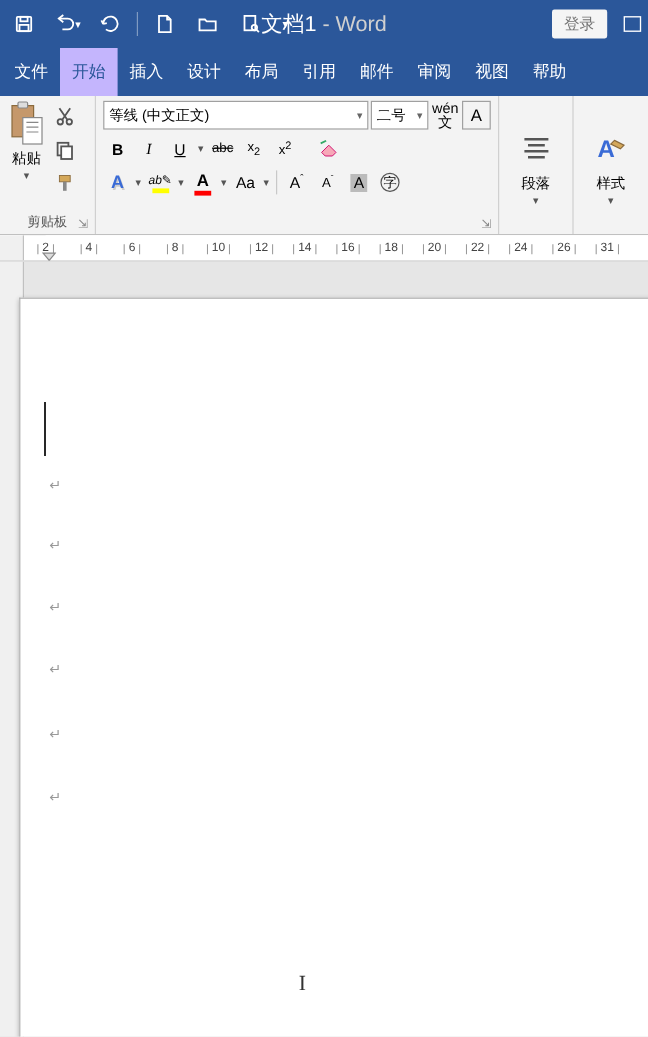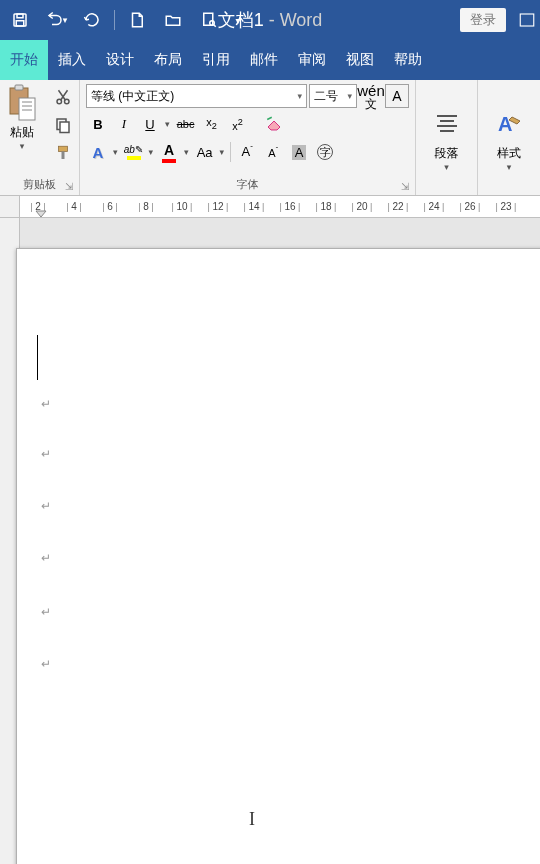--- a/index.html
+++ b/index.html
@@ -9,47 +9,47 @@
   .qat { display: flex; align-items: center; gap: 4px; padding-left: 4px; }
   .qat .btn { width: 32px; height: 30px; display: flex; align-items: center; justify-content: center; cursor: pointer; }
   .titlebar .doc-title { position: absolute; left: 50%; transform: translateX(-50%); font-size: 18px; }
   .titlebar .doc-name { color: #fff; }
   .titlebar .app-name { color: #d0d0d0; }
   .login-btn { position: absolute; right: 34px; background: #f5f5f5; color: #737373; font-size: 13px; padding: 3px 10px; border-radius: 2px; cursor: pointer; }
   .share-btn { position: absolute; right: 4px; color: #fff; }
 
   .ribbon-tabs { height: 40px; background: #2b579a; display: flex; align-items: stretch; }
   .tab { padding: 0 10px; font-size: 14px; color: #fff; display: flex; align-items: center; cursor: pointer; }
-  .tab.active { background: #5eead4; color: #2b579a; }
+  .tab.active { background: #c4b5fd; color: #2b579a; }
   .tab.first { padding-left: 12px; }
 
   .ribbon { height: 116px; background: #f3f3f3; border-bottom: 1px solid #c0c0c0; display: flex; }
   .group { border-right: 1px solid #d0d0d0; display: flex; flex-direction: column; position: relative; }
   .group-label { text-align: center; font-size: 11px; color: #555; padding: 2px 0 3px; position: relative; }
   .group-content { flex: 1; display: flex; align-items: flex-start; padding: 4px 6px 0; }
   .launcher { position: absolute; right: 2px; bottom: 2px; width: 12px; height: 12px; font-size: 10px; color: #888; cursor: pointer; }
 
   .clipboard { width: 80px; }
-  .clipboard .group-content { padding: 4px 4px 0; justify-content: space-between; }
+  .clipboard .group-content { padding: 4px 4px 0; }
   .paste-big { width: 36px; text-align: center; cursor: pointer; }
   .paste-big .icon { width: 32px; height: 38px; margin: 0 auto; }
   .paste-big .lbl { font-size: 12px; margin-top: 2px; }
   .clip-col { display: flex; flex-direction: column; gap: 6px; margin-left: 2px; padding-top: 2px; }
   .clip-col .mini { width: 24px; height: 22px; display: flex; align-items: center; justify-content: center; cursor: pointer; }
 
   .font-group { flex: 1; min-width: 310px; }
   .font-rows { display: flex; flex-direction: column; gap: 4px; width: 100%; }
   .row { display: flex; align-items: center; gap: 2px; }
   .font-name-box { flex: 1; height: 24px; background: #fff; border: 1px solid #a0a0a0; display: flex; align-items: center; font-size: 12px; padding: 0 4px; cursor: pointer; gap: 33px; }
   .font-name-box .dd { margin-left: auto; color: #666; font-size: 9px; }
   .size-box { width: 48px; height: 24px; background: #fff; border: 1px solid #a0a0a0; display: flex; align-items: center; font-size: 12px; padding: 0 4px; cursor: pointer; }
   .size-box .dd { margin-left: auto; color: #666; font-size: 9px; }
   .sq-btn { width: 24px; height: 24px; display: flex; align-items: center; justify-content: center; cursor: pointer; font-size: 13px; border: 1px solid transparent; }
   .sq-btn.big { width: 24px; height: 24px; border: 1px solid #a0a0a0; }
-  .wen { font-size: 15px; line-height: 1; text-align: center; }
+  .wen { font-size: 12px; line-height: 1; text-align: center; }
   .atxt { font-weight: bold; font-size: 14px; }
   .abc { text-decoration: line-through; font-size: 11px; }
   .sub { font-size: 11px; }
   .sup { font-size: 11px; }
   .split { display: flex; align-items: center; }
   .split .dd { font-size: 9px; color: #555; margin-left: 1px; padding: 0 2px; cursor: pointer; }
   .highlight-mark { width: 14px; height: 4px; background: #ffff00; display: block; margin-top: 1px; }
   .fontcolor-mark { width: 14px; height: 4px; background: #ff0000; display: block; margin-top: 1px; }
   .sep { width: 1px; height: 20px; background: #c8c8c8; margin: 0 2px; }
 
@@ -130,20 +130,21 @@
   </div>
   <div class="login-btn">登录</div>
   <div class="share-btn">
     <svg width="18" height="18" viewBox="0 0 24 24" fill="none" stroke="#fff" stroke-width="1.5">
         <rect x="3" y="4" width="18" height="16"></rect>
       </svg>
   </div>
 </div>
 
 <div class="ribbon-tabs">
+  <div class="tab first">文件</div>
   <div class="tab active">开始</div>
   <div class="tab">插入</div>
   <div class="tab">设计</div>
   <div class="tab">布局</div>
   <div class="tab">引用</div>
   <div class="tab">邮件</div>
   <div class="tab">审阅</div>
   <div class="tab">视图</div>
   <div class="tab">帮助</div>
 </div>
@@ -281,21 +282,20 @@
             </div>
           <div class="sq-btn">
               <span style="background:#bbb;padding:0 3px;">A</span>
             </div>
           <div class="sq-btn">
               <span style="border:1px solid #555;border-radius:50%;width:16px;height:16px;display:inline-flex;align-items:center;justify-content:center;font-size:11px;">字</span>
             </div>
         </div>
       </div>
     </div>
-    <div class="group-label">字体</div>
     <div class="launcher">⇲</div>
   </div>
 
   <div class="group para-group">
     <div class="big-btn">
       <div class="icon">
         <svg width="28" height="26" viewBox="0 0 28 26">
             <line x1="4" y1="4" x2="24" y2="4" stroke="#555" stroke-width="2"></line>
             <line x1="7" y1="9" x2="21" y2="9" stroke="#555" stroke-width="2"></line>
             <line x1="4" y1="14" x2="24" y2="14" stroke="#555" stroke-width="2"></line>
@@ -337,21 +337,21 @@
         <div class="tick-block"><span style="color:#888;">|</span>&nbsp;<span class="num">8</span>&nbsp;<span style="color:#888;">|</span></div>
         <div class="tick-block"><span style="color:#888;">|</span>&nbsp;<span class="num">10</span>&nbsp;<span style="color:#888;">|</span></div>
         <div class="tick-block"><span style="color:#888;">|</span>&nbsp;<span class="num">12</span>&nbsp;<span style="color:#888;">|</span></div>
         <div class="tick-block"><span style="color:#888;">|</span>&nbsp;<span class="num">14</span>&nbsp;<span style="color:#888;">|</span></div>
         <div class="tick-block"><span style="color:#888;">|</span>&nbsp;<span class="num">16</span>&nbsp;<span style="color:#888;">|</span></div>
         <div class="tick-block"><span style="color:#888;">|</span>&nbsp;<span class="num">18</span>&nbsp;<span style="color:#888;">|</span></div>
         <div class="tick-block"><span style="color:#888;">|</span>&nbsp;<span class="num">20</span>&nbsp;<span style="color:#888;">|</span></div>
         <div class="tick-block"><span style="color:#888;">|</span>&nbsp;<span class="num">22</span>&nbsp;<span style="color:#888;">|</span></div>
         <div class="tick-block"><span style="color:#888;">|</span>&nbsp;<span class="num">24</span>&nbsp;<span style="color:#888;">|</span></div>
         <div class="tick-block"><span style="color:#888;">|</span>&nbsp;<span class="num">26</span>&nbsp;<span style="color:#888;">|</span></div>
-        <div class="tick-block"><span style="color:#888;">|</span>&nbsp;<span class="num">23</span>&nbsp;<span style="color:#888;">|</span></div>
+        <div class="tick-block"><span style="color:#888;">|</span>&nbsp;<span class="num">31</span>&nbsp;<span style="color:#888;">|</span></div>
       </div>
   </div>
   <div class="indent-marker">
     <svg width="12" height="14" viewBox="0 0 12 14">
         <polygon points="1,1 11,1 6,7" fill="#ddd" stroke="#888"></polygon>
         <polygon points="1,13 11,13 6,7" fill="#ddd" stroke="#888"></polygon>
       </svg>
   </div>
 </div>
 

